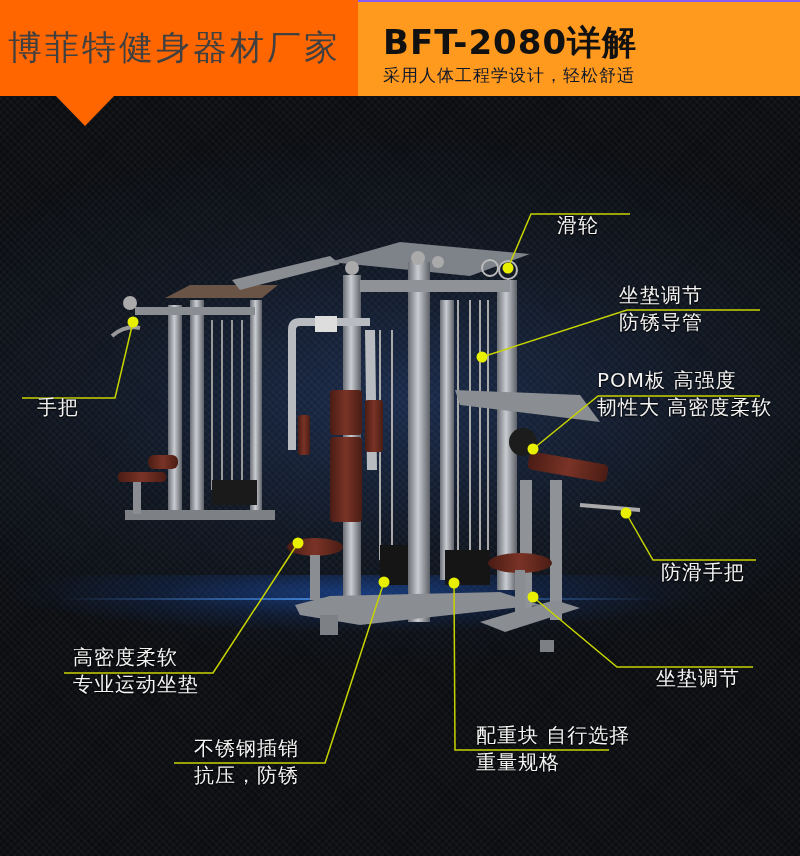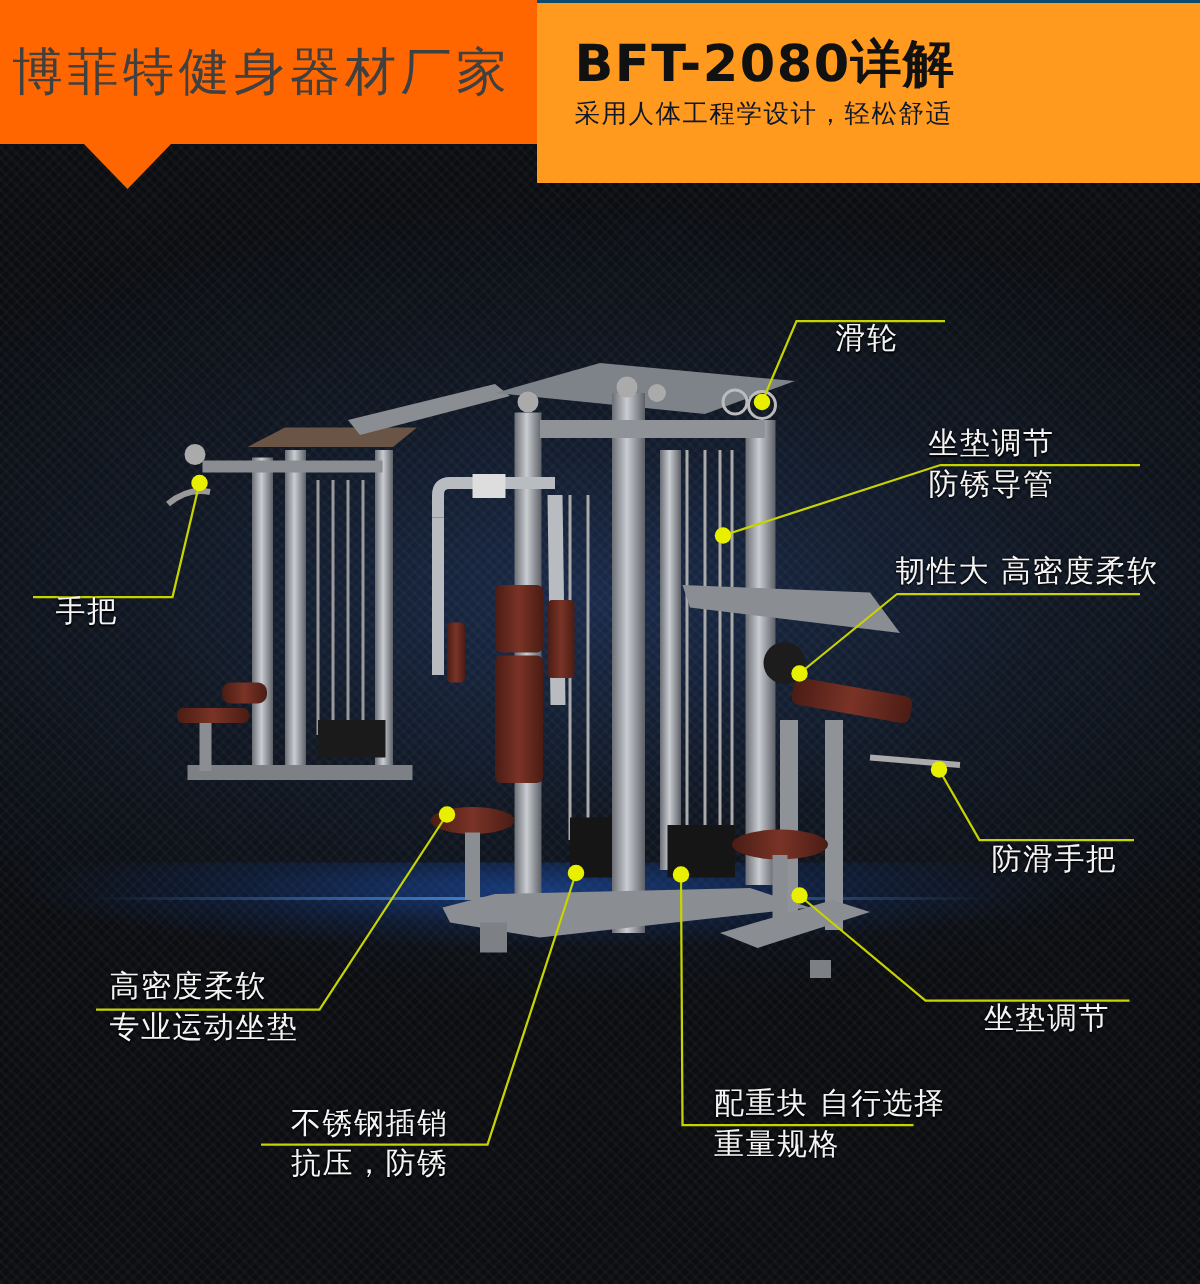--- a/index.html
+++ b/index.html
@@ -26,22 +26,22 @@
   .hdr-left {
     position:absolute; left:0; top:0; width:358px; height:96px; background:#FF6600;
     display:flex; align-items:center; padding-left:8px;
   }
   .hdr-left .title { color:#404040; font-size:34px; letter-spacing:3px; font-weight:normal; }
   .hdr-pointer {
     position:absolute; left:55px; top:95px; width:0; height:0;
     border-left:30px solid transparent; border-right:30px solid transparent; border-top:31px solid #FF6600;
   }
   .hdr-right {
-    position:absolute; left:358px; top:0; width:442px; height:122px; background:#FF9A1E;
-    border-top:2px solid #0c4a6e;
+    position:absolute; left:358px; top:0; width:442px; height:96px; background:#FF9A1E;
+    border-top:2px solid #8b5cf6;
   }
   .hdr-right .model {
     position:absolute; left:25px; top:18px; color:#111; font-size:34px; font-weight:bold;
     font-family:"DejaVu Sans", sans-serif; letter-spacing:1px;
   }
   .hdr-right .sub {
     position:absolute; left:25px; top:62px; color:#0f172a; font-size:17px; letter-spacing:1px;
   }
 
   
@@ -196,20 +196,21 @@
 </svg>
 
 <div class="callout-text" style="left:557px; top:185px;">
   <div>滑轮</div>
 </div>
 <div class="callout-text" style="left:619px; top:255px;">
   <div>坐垫调节</div>
   <div>防锈导管</div>
 </div>
 <div class="callout-text" style="left:597px; top:340px;">
+  <div>POM板 高强度</div>
   <div>韧性大 高密度柔软</div>
 </div>
 <div class="callout-text" style="left:37px; top:367px;text-align:right;">
   <div>手把</div>
 </div>
 <div class="callout-text" style="left:661px; top:532px;">
   <div>防滑手把</div>
 </div>
 <div class="callout-text" style="left:656px; top:638px;">
   <div>坐垫调节</div>

